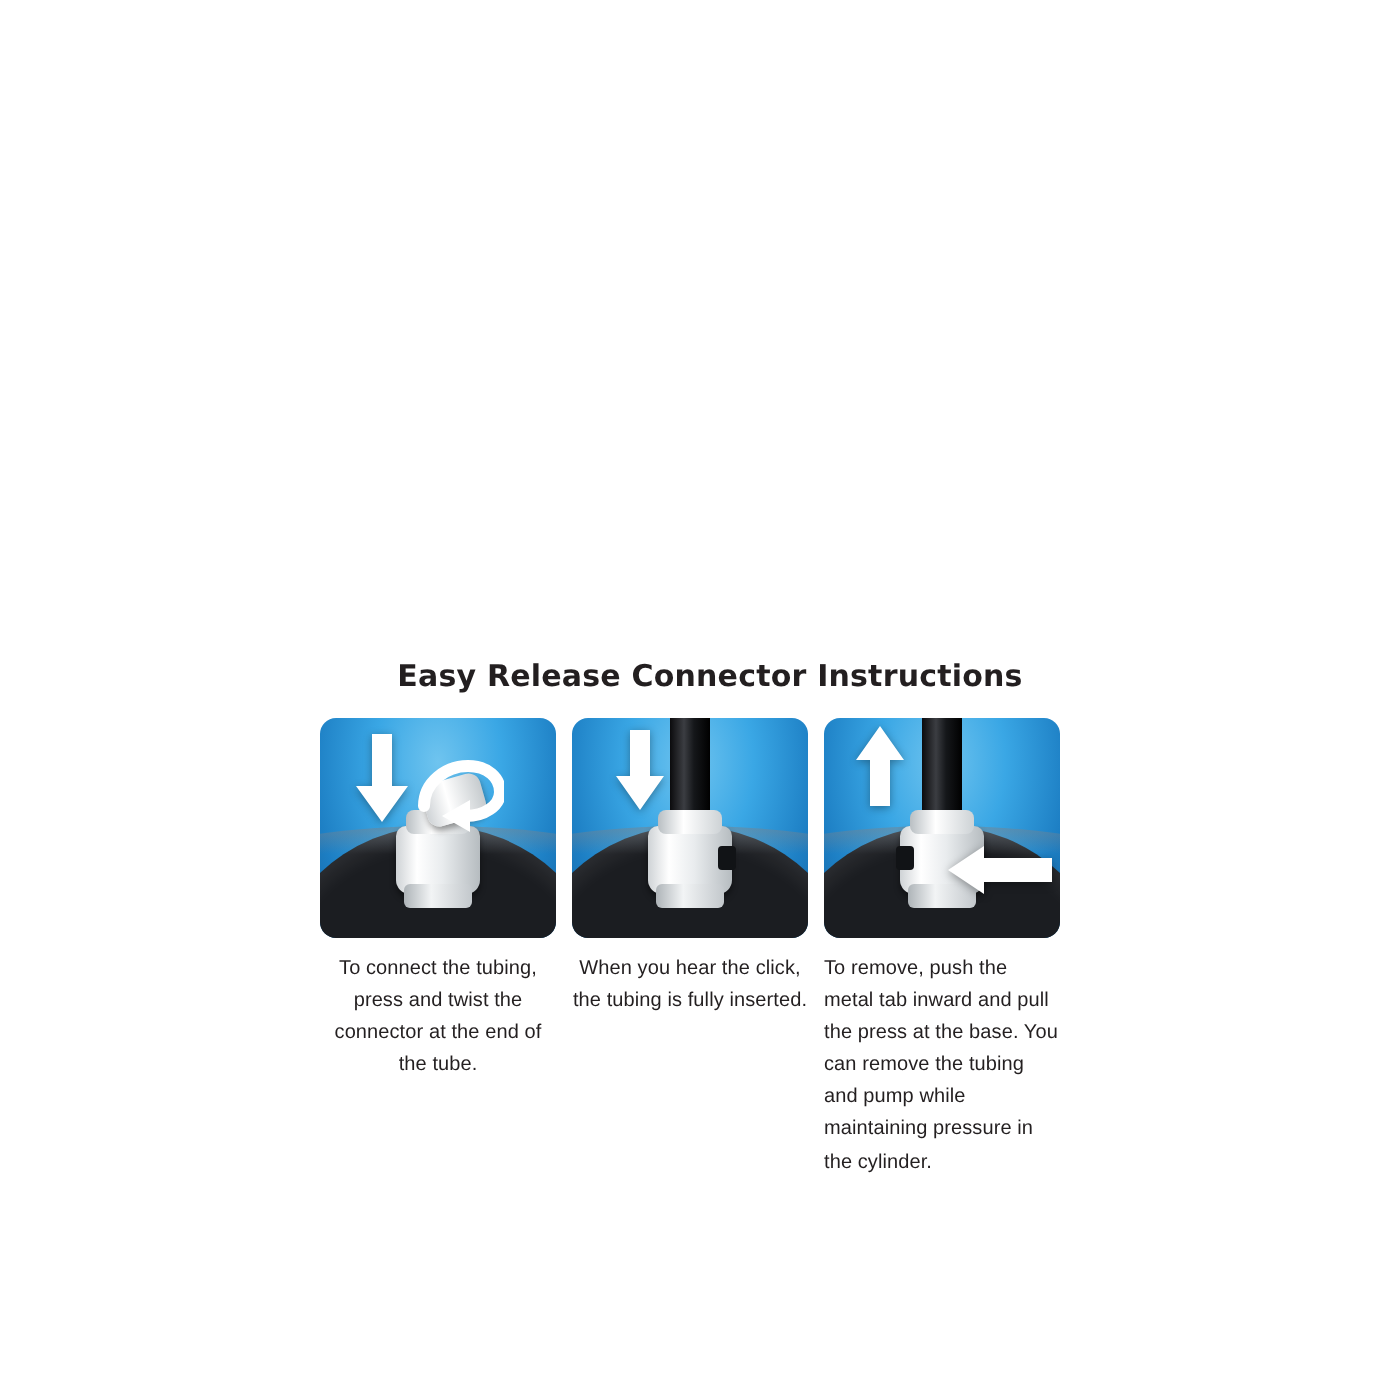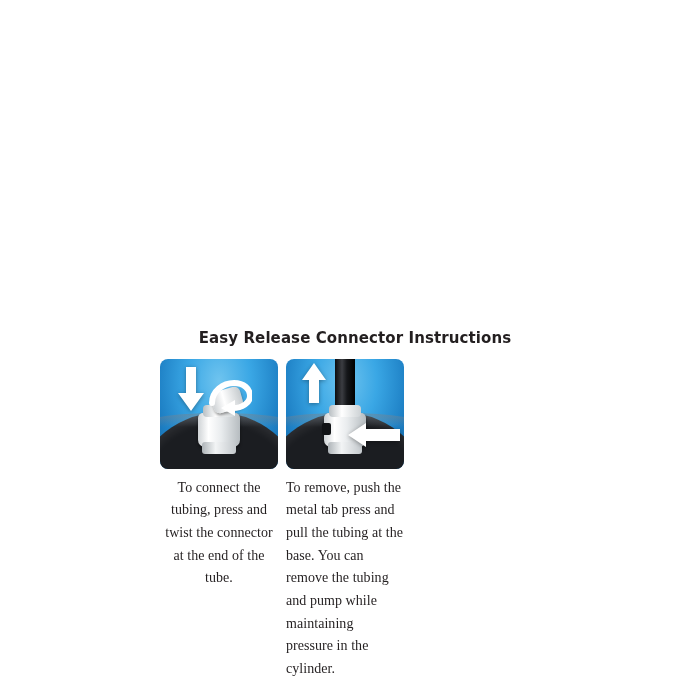--- a/index.html
+++ b/index.html
@@ -153,22 +153,22 @@
   .metal-tab.left  { left: 50%; margin-left: -23px; }
 
   
   .arrow {
     position: absolute;
   }
   .arrow svg { display: block; filter: drop-shadow(0 1px 2px rgba(0,0,0,0.35)); }
 
   .caption {
     margin-top: 8px;
-    font-family: Liberation Serif, serif;
-    font-size: 14px;
+    font-family: Liberation Sans, sans-serif;
+    font-size: 10px;
     line-height: 1.62;
     color: #231f20;
     letter-spacing: 0.05px;
   }
   .caption.centered { text-align: center; }
 </style>
 </head>
 <body>
 
 <div id="instruction-block">
@@ -192,37 +192,52 @@
         <div class="twist-arrow">
           <svg width="46" height="44" viewBox="0 0 46 44">
             <path d="M6,26 C6,14 17,6 28,6 C38,6 44,12 44,19 C44,26 36,31 27,31" fill="none" stroke="#ffffff" stroke-width="6" stroke-linecap="round"></path>
             <polygon points="29,23 29,39 15,31" fill="#ffffff"></polygon>
           </svg>
         </div>
       </div>
       <div class="caption centered">To connect the tubing, press and twist the connector at the end of the tube.</div>
     </div>
 
+    <div class="panel">
+      <div class="panel-image">
+        <div class="base"></div>
+        <div class="tube"></div>
+        <div class="connector"></div>
+        <div class="metal-tab right"></div>
+
+        <div class="arrow" style="left:22px; top:6px;">
+          <svg width="24" height="40" viewBox="0 0 24 40">
+            <polygon points="7,0 17,0 17,23 24,23 12,40 0,23 7,23" fill="#ffffff"></polygon>
+          </svg>
+        </div>
+      </div>
+      <div class="caption centered">When you hear the click, the tubing is fully inserted.</div>
+    </div>
 
     <div class="panel">
       <div class="panel-image">
         <div class="base"></div>
         <div class="tube"></div>
         <div class="connector"></div>
         <div class="metal-tab left"></div>
 
         <div class="arrow" style="left:16px; top:4px;">
           <svg width="24" height="40" viewBox="0 0 24 40">
             <polygon points="12,0 24,17 17,17 17,40 7,40 7,17 0,17" fill="#ffffff"></polygon>
           </svg>
         </div>
 
         <div class="arrow" style="left:62px; top:62px;">
           <svg width="52" height="28" viewBox="0 0 52 28">
             <polygon points="0,14 18,2 18,8 52,8 52,20 18,20 18,26" fill="#ffffff"></polygon>
           </svg>
         </div>
       </div>
-      <div class="caption">To remove, push the metal tab press and pull the tubing at the base. You can remove the tubing and pump while maintaining pressure in the cylinder.</div>
+      <div class="caption">To remove, push the metal tab inward and pull the press at the base. You can remove the tubing and pump while maintaining pressure in the cylinder.</div>
     </div>
 
   </div>
 </div>
 
 </body></html>

